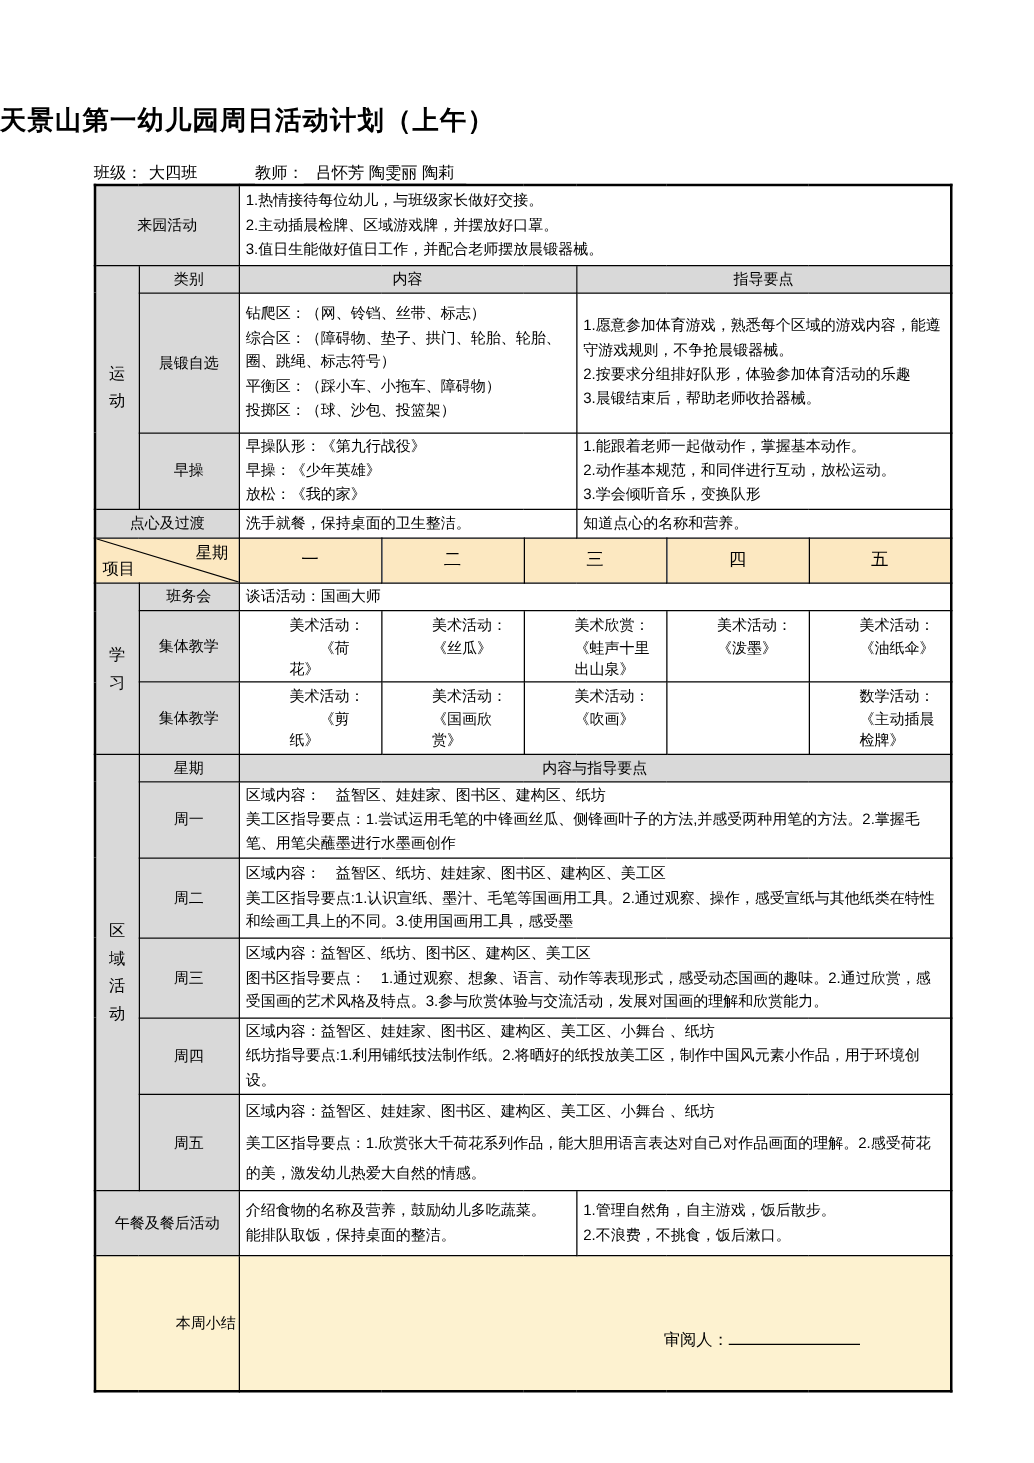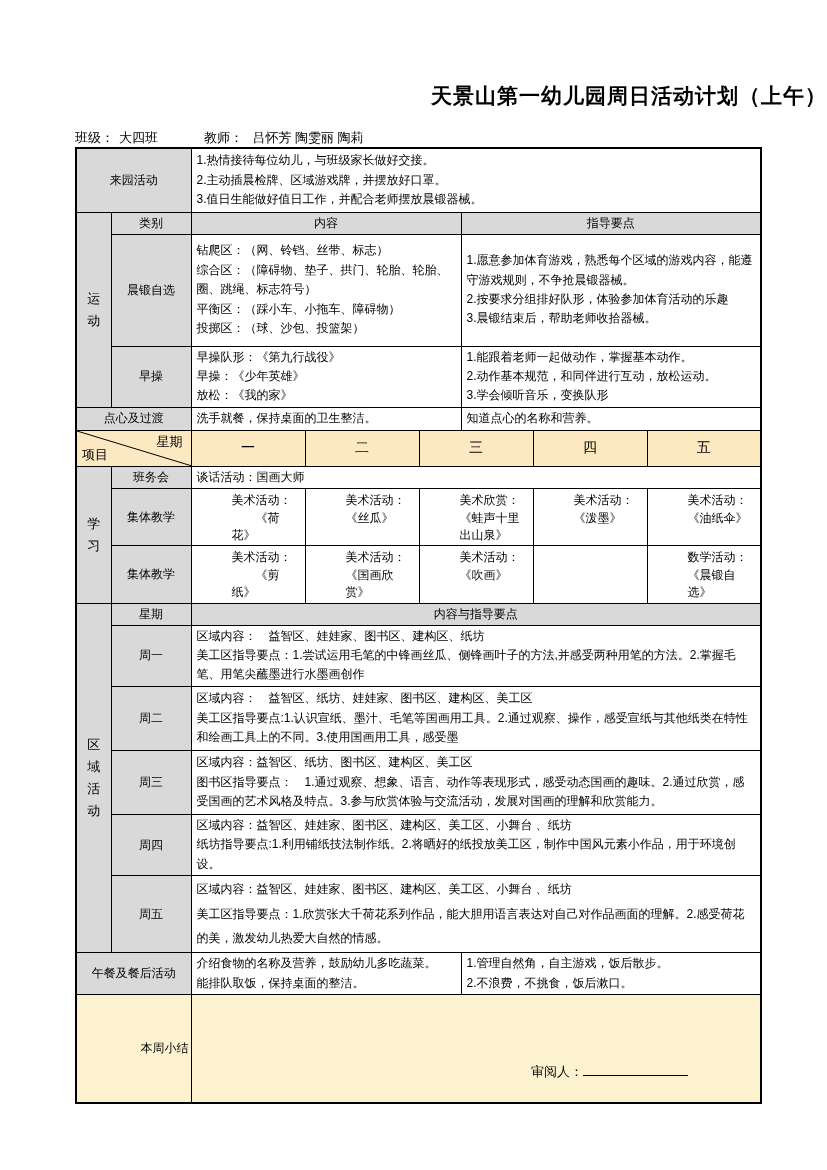--- a/index.html
+++ b/index.html
@@ -1,18 +1,18 @@
 <!DOCTYPE html>
 <html><head>
 <meta charset="utf-8">
 <style>
   html,body{margin:0;padding:0;background:#fff;}
   .page{position:relative;width:827px;height:1170px;background:#fff;color:#000;
         font-family:"Liberation Sans","DejaVu Sans",sans-serif;overflow:hidden;}
-  .title{position:absolute;top:82px;left:0;width:827px;text-align:right;
+  .title{position:absolute;top:82px;left:0;width:827px;text-align:left;
          font-size:21px;font-weight:bold;letter-spacing:1px;}
   .subtitle{position:absolute;top:111px;left:0;width:827px;text-align:center;
             font-size:15px;font-weight:bold;}
   .info-line{position:absolute;top:129px;left:75px;width:685px;display:flex;
              font-size:13px;}
   .blank{display:inline-block;border-bottom:1px solid #000;text-align:center;padding:0 5px;}
   .blank.w-week{min-width:24px;}
   .blank.w-num{min-width:20px;}
   .blank.w-class{min-width:80px;text-align:left;}
   .blank.w-teacher{min-width:120px;}
@@ -145,21 +145,21 @@
     <tr style="height:40px">
       <td class="lbl">集体教学</td>
       <td class="content pre tcell">美术活动：
 　　《剪纸》</td>
       <td class="content pre tcell">美术活动：
 《国画欣赏》</td>
       <td class="content pre tcell" colspan="2">美术活动：
 《吹画》</td>
       <td class="content pre tcell"></td>
       <td class="content pre tcell">数学活动：
-《晨锻自选》</td>
+《主动插晨检牌》</td>
     </tr>
 
     <tr style="height:22px">
       <td class="lbl vert" rowspan="6">区
 域
 活
 动</td>
       <td class="lbl">星期</td>
       <td class="lbl" colspan="6">内容与指导要点</td>
     </tr>
@@ -182,21 +182,21 @@
       <td class="lbl">周四</td>
       <td class="content pre" colspan="6">区域内容：益智区、娃娃家、图书区、建构区、美工区、小舞台 、纸坊
 纸坊指导要点:1.利用铺纸技法制作纸。2.将晒好的纸投放美工区，制作中国风元素小作品，用于环境创设。</td>
     </tr>
     <tr style="height:56px">
       <td class="lbl">周五</td>
       <td class="content pre loose" colspan="6">区域内容：益智区、娃娃家、图书区、建构区、美工区、小舞台 、纸坊
 美工区指导要点：1.欣赏张大千荷花系列作品，能大胆用语言表达对自己对作品画面的理解。2.感受荷花的美，激发幼儿热爱大自然的情感。</td>
     </tr>
 
-    <tr style="height:42px">
+    <tr style="height:52px">
       <td class="lbl" colspan="2">午餐及餐后活动</td>
       <td class="content pre" colspan="3">介绍食物的名称及营养，鼓励幼儿多吃蔬菜。
 能排队取饭，保持桌面的整洁。</td>
       <td class="content pre" colspan="3">1.管理自然角，自主游戏，饭后散步。
 2.不浪费，不挑食，饭后漱口。</td>
     </tr>
 
     <tr style="height:108px">
       <td class="lbl sumfill" colspan="2">本周小结</td>
       <td class="content sumfill" colspan="6"></td>

